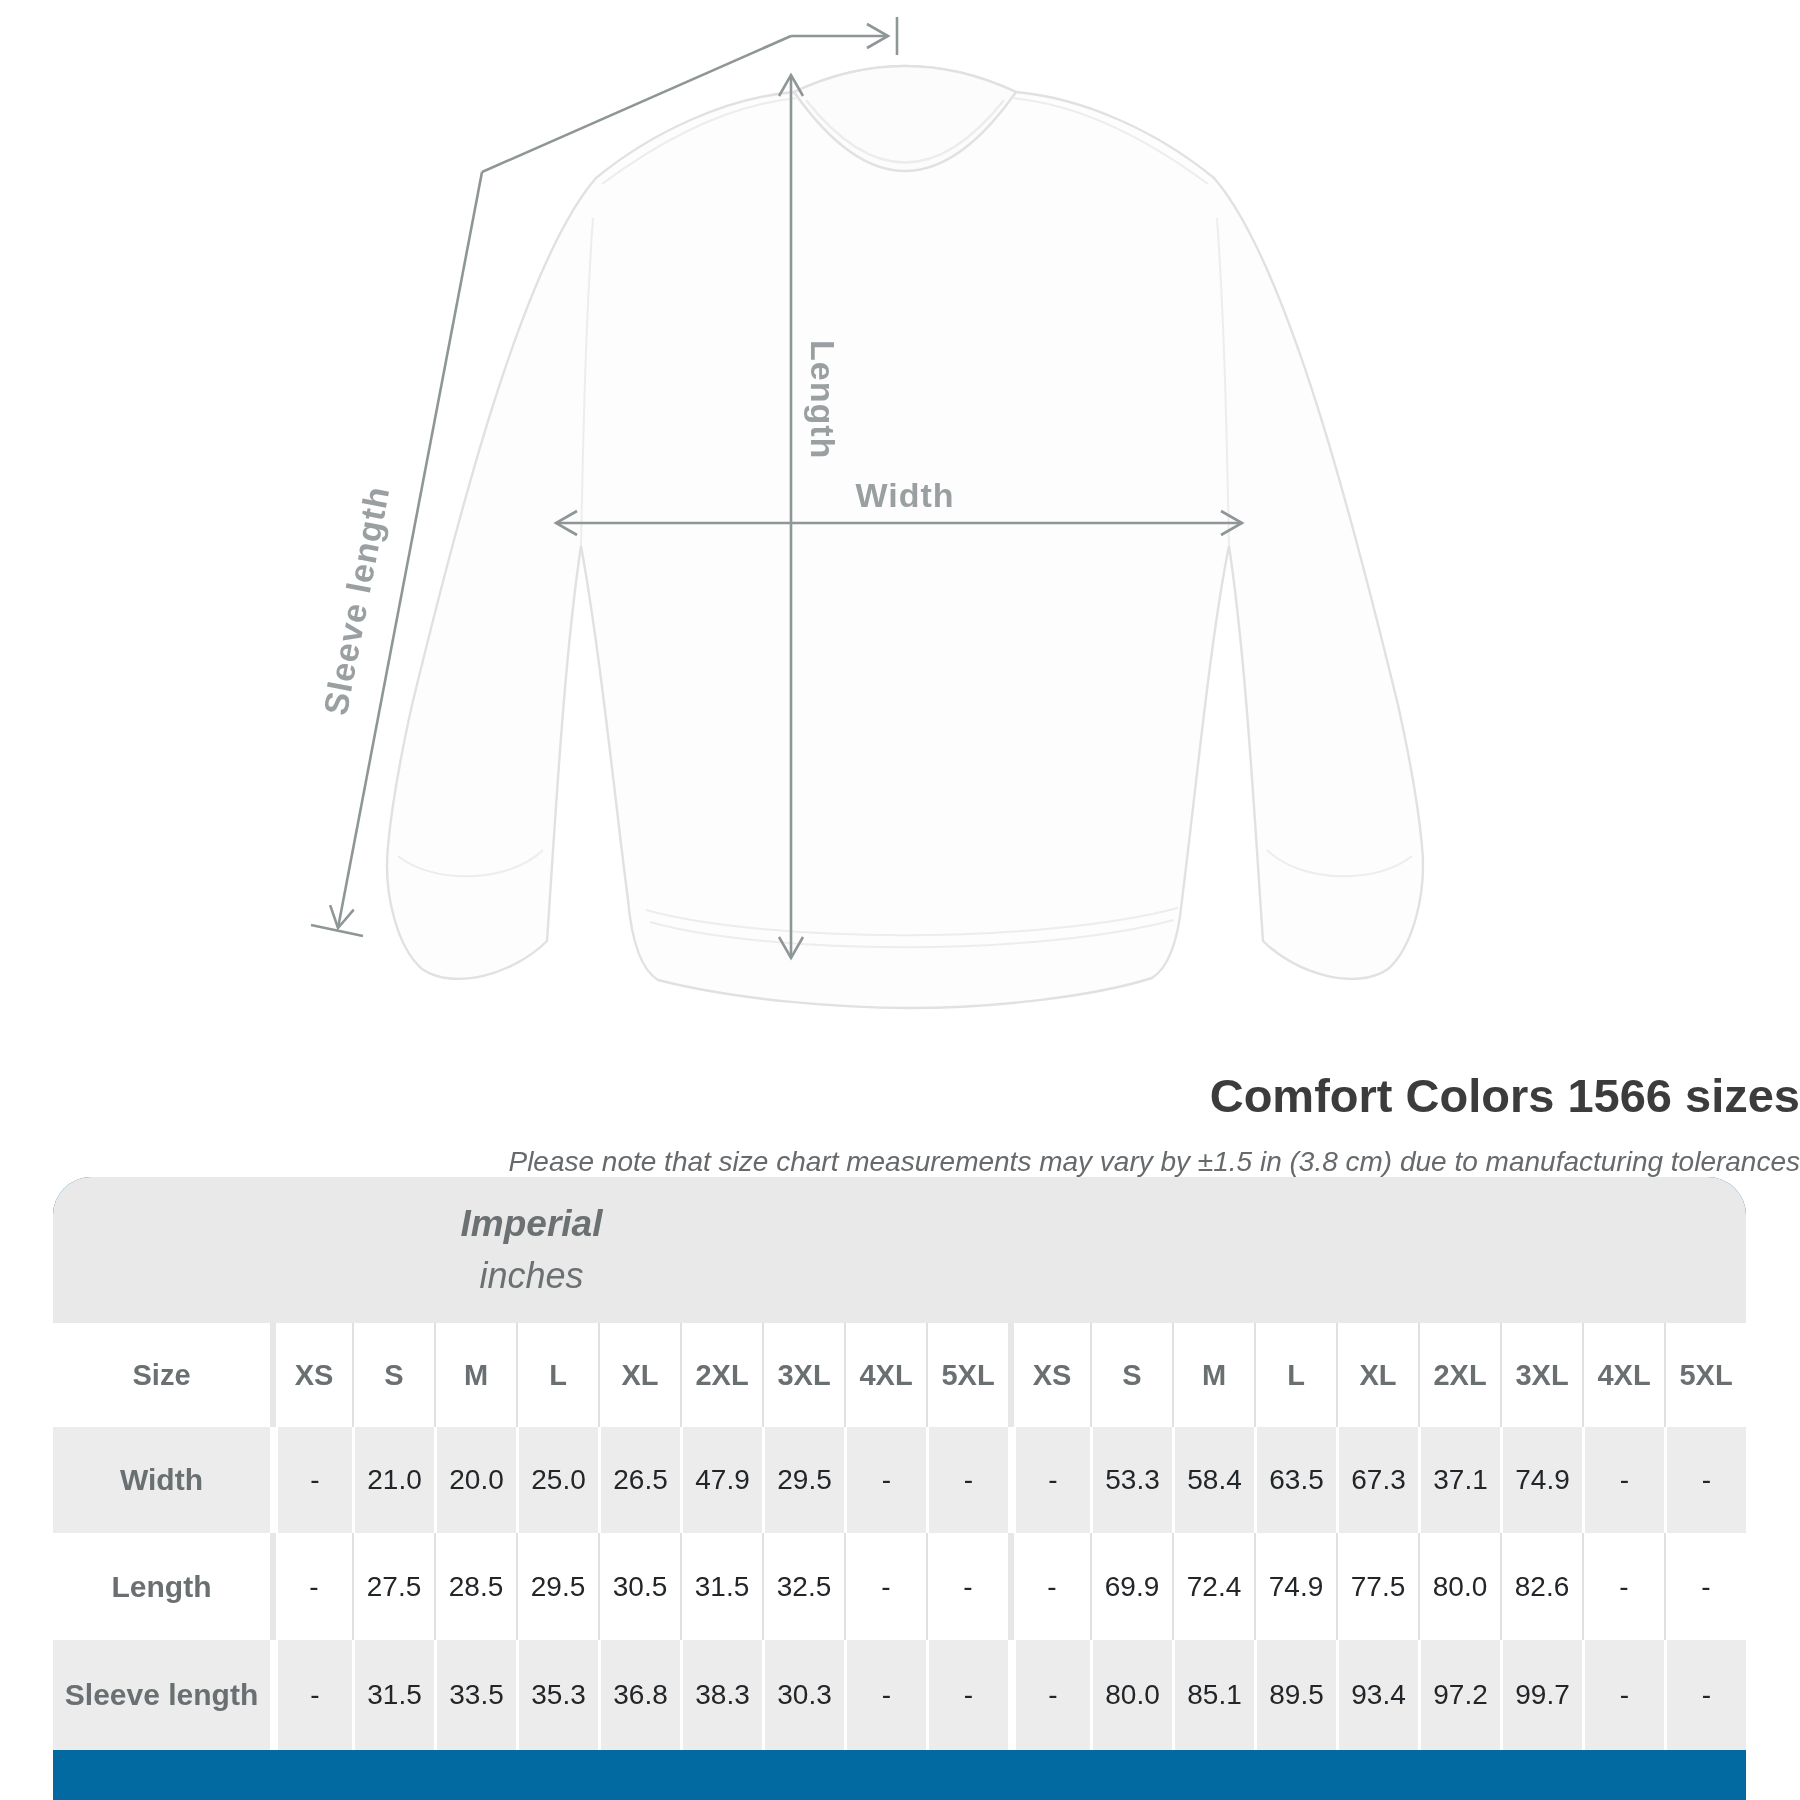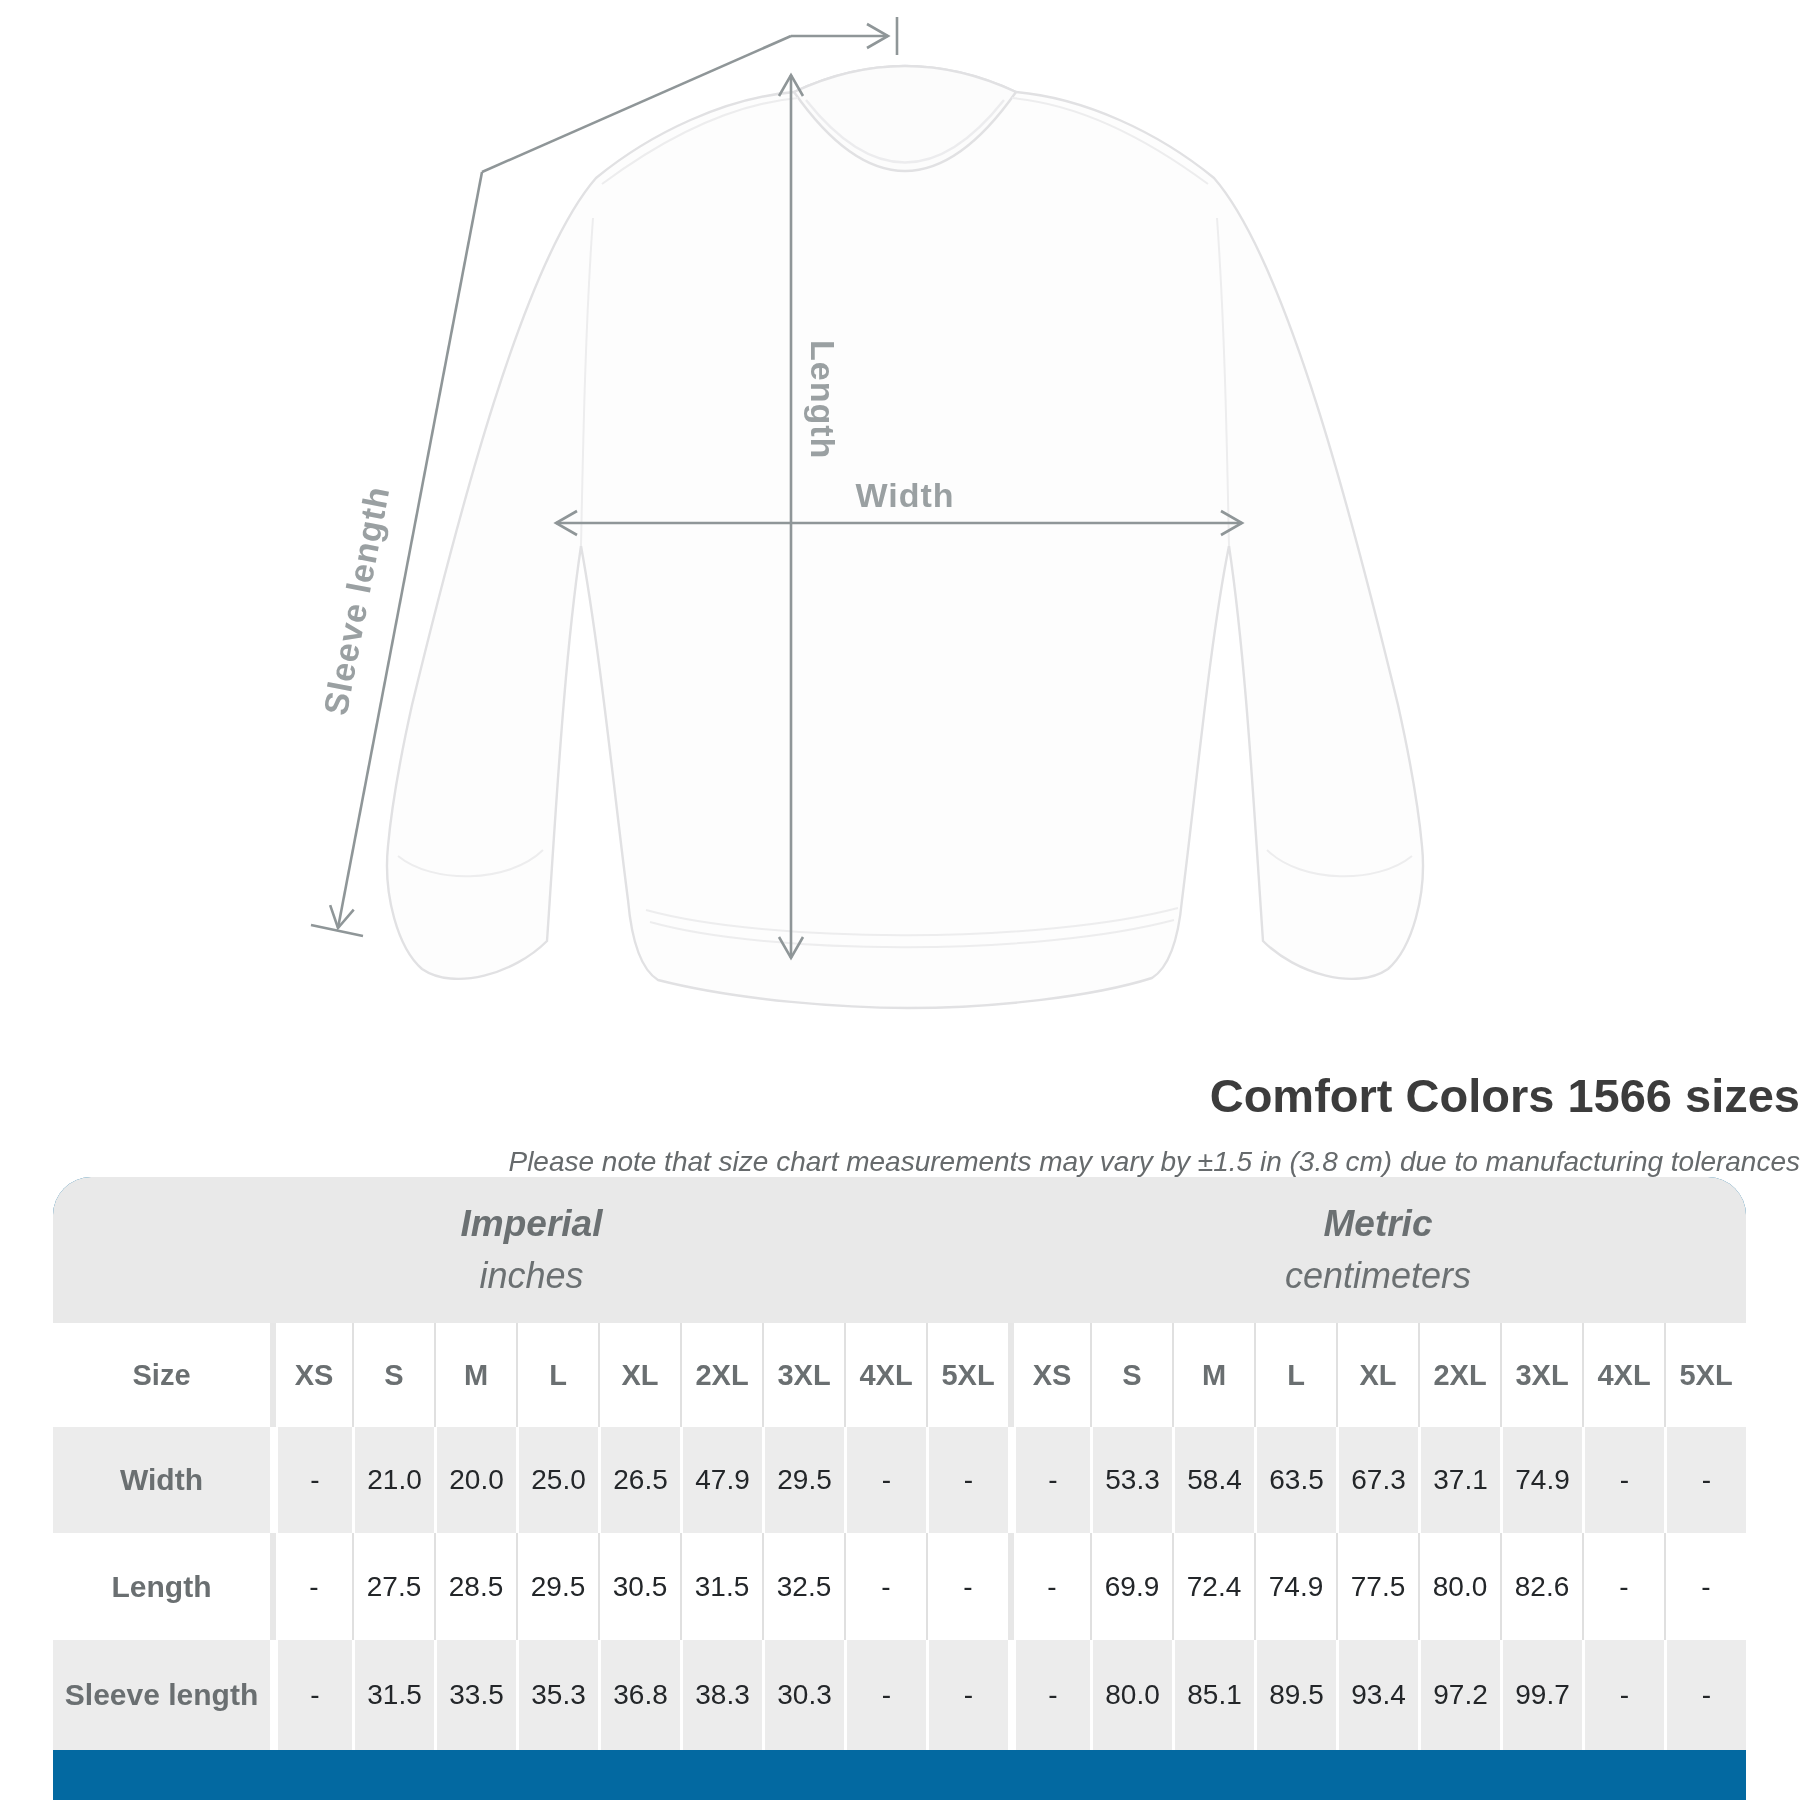--- a/index.html
+++ b/index.html
@@ -107,24 +107,20 @@
 
   <div class="chart-title">Comfort Colors 1566 sizes</div>
   <div class="chart-subtitle">Please note that size chart measurements may vary by ±1.5 in (3.8 cm) due to manufacturing tolerances</div>
 
   <div class="size-table">
     <div class="band">
       <div class="band-half imperial">
         <div class="band-name">Imperial</div>
         <div class="band-unit">inches</div>
       </div>
-      <div class="band-half metric">
-        <div class="band-name">Metric</div>
-        <div class="band-unit">centimeters</div>
-      </div>
     </div>
     <div id="table-body">
         <div class="trow white" style="height: 104px;">
           <div class="cell col-label col-head">Size</div>
           <div class="cell col-head thick">XS</div>
           <div class="cell col-head">S</div>
           <div class="cell col-head">M</div>
           <div class="cell col-head">L</div>
           <div class="cell col-head">XL</div>
           <div class="cell col-head">2XL</div>

